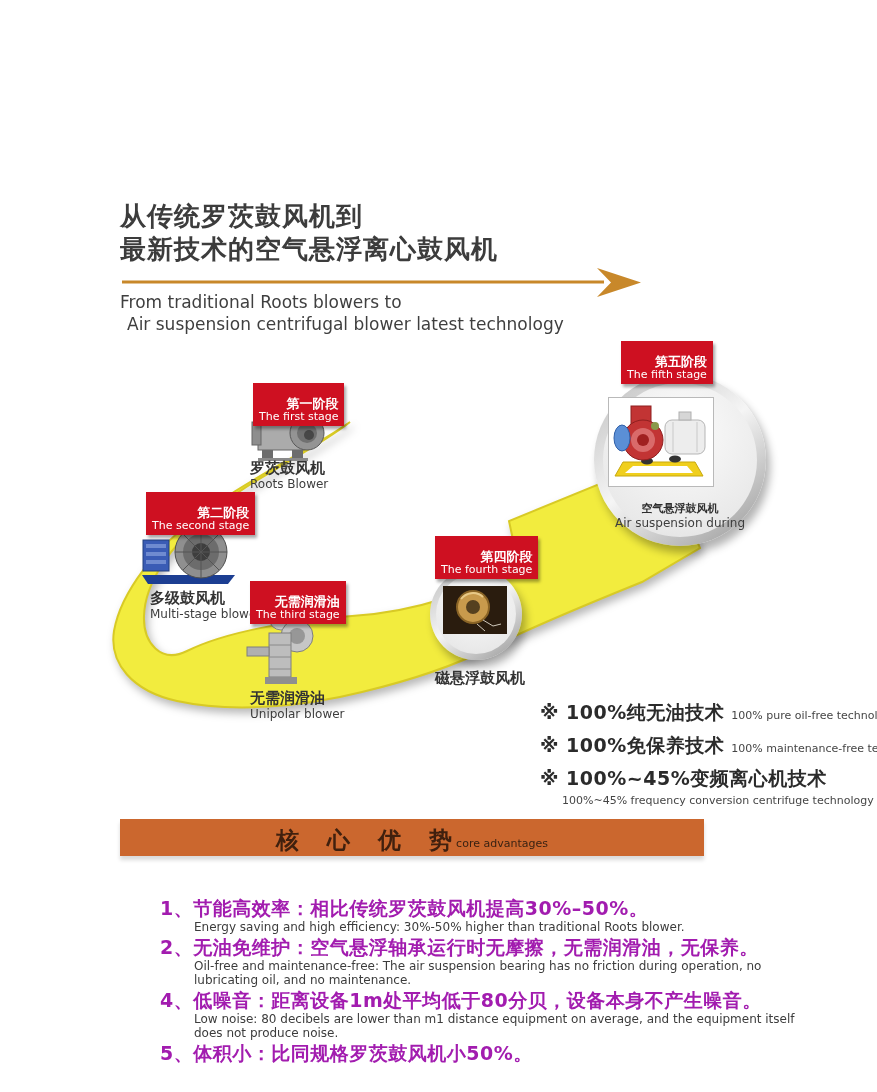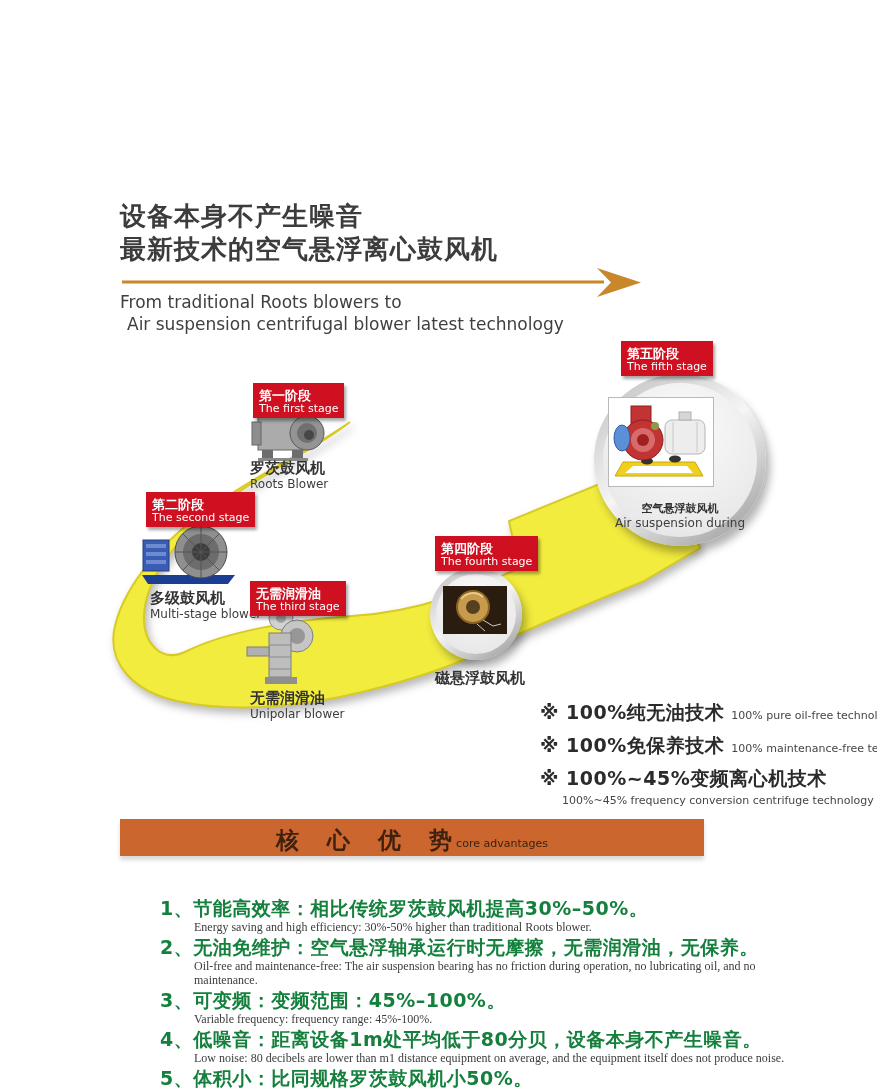--- a/index.html
+++ b/index.html
@@ -21,22 +21,22 @@
   .title-en{position:absolute;left:120px;top:291px;font-size:17px;line-height:22px;color:#3f3f3f;}
   .title-en .l2{margin-left:7px;}
 
   
   .bg-svg{position:absolute;left:0;top:0;width:877px;height:1092px;z-index:1;}
   .swoosh{fill:var(--band-yellow);stroke:var(--band-edge);stroke-width:2;filter:drop-shadow(3px 5px 4px rgba(0,0,0,0.28));}
   .title-arrow-line{stroke:var(--accent-orange);stroke-width:3;}
   .title-arrow-head{fill:var(--accent-orange);}
 
   
-  .badge{position:absolute;z-index:5;background:var(--badge-red);color:#fff;text-align:left;
-         padding:6px 6px 3px;box-shadow:2px 3px 3px rgba(0,0,0,0.35);}
+  .badge{position:absolute;z-index:5;background:var(--badge-red);color:#fff;text-align:right;
+         padding:14px 6px 3px;box-shadow:2px 3px 3px rgba(0,0,0,0.35);}
   .badge .bzh{font-size:13px;font-weight:bold;line-height:14px;display:block;}
   .badge .ben{font-size:11px;line-height:12px;display:block;}
   #badge1{left:253px;top:383px;}
   #badge2{left:146px;top:492px;}
   #badge3{left:250px;top:581px;}
   #badge4{left:435px;top:536px;}
   #badge5{left:621px;top:341px;}
 
   
   .machine{position:absolute;z-index:4;}
@@ -79,22 +79,22 @@
   
   .banner{position:absolute;left:120px;top:819px;width:584px;height:37px;z-index:5;
           background:var(--banner-orange);display:flex;align-items:flex-end;justify-content:center;
           box-shadow:0 4px 4px rgba(0,0,0,0.15);}
   .banner .btzh{font-size:23px;font-weight:bold;color:var(--banner-text);letter-spacing:10px;}
   .banner .bten{font-size:11px;color:#3a2212;margin-left:-6px;align-self:flex-end;padding-bottom:6px;}
 
   
   .advantages{position:absolute;left:160px;top:897px;width:640px;z-index:5;}
   .adv-item{margin-bottom:2px;}
-  .adv-item .azh{display:block;font-size:19px;line-height:23px;color:#15803d;font-weight:bold;letter-spacing:0.5px;}
-  .adv-item .aen{display:block;font-size:12px;line-height:14px;color:#3c3c3c;margin-left:34px;font-family:Liberation Serif, serif;}
+  .adv-item .azh{display:block;font-size:19px;line-height:23px;color:#a21caf;font-weight:bold;letter-spacing:0.5px;}
+  .adv-item .aen{display:block;font-size:12px;line-height:14px;color:#3c3c3c;margin-left:34px;}
 </style>
 </head>
 <body>
 
 <div class="page">
 
   <svg class="bg-svg" viewBox="0 0 877 1092" xmlns="http://www.w3.org/2000/svg">
 
     <g>
       <line class="title-arrow-line" x1="122" y1="282" x2="604" y2="282"></line>
@@ -114,21 +114,21 @@
       L 509 521
       L 519 568
       C 472 590, 420 612, 352 616
       C 292 620, 225 632, 187 651
       C 161 664, 143 643, 144 616
       C 145 582, 171 546, 206 516
       C 247 481, 312 452, 350 422
       Z"></path>
   </svg>
 
-  <div class="title-zh"><span>设备本身不产生噪音</span><br><span>最新技术的空气悬浮离心鼓风机</span></div>
+  <div class="title-zh"><span>从传统罗茨鼓风机到</span><br><span>最新技术的空气悬浮离心鼓风机</span></div>
   <div class="title-en"><span>From traditional Roots blowers to</span><br><span class="l2">Air suspension centrifugal blower latest technology</span></div>
 
   <div class="badge" id="badge1">
     <span class="bzh">第一阶段</span>
     <span class="ben">The first stage</span>
   </div>
   <svg class="machine" id="machine1" width="82" height="56" viewBox="0 0 82 56">
     <rect x="20" y="3" width="16" height="9" fill="#9a9a9a" stroke="#6a6a6a"></rect>
     <rect x="8" y="10" width="46" height="34" fill="#ababab" stroke="#666"></rect>
     <rect x="2" y="16" width="9" height="23" fill="#8e8e8e" stroke="#666"></rect>
@@ -258,24 +258,20 @@
   <div class="advantages">
     <div class="adv-item">
       <span class="azh">1、节能高效率：相比传统罗茨鼓风机提高30%–50%。</span>
       <span class="aen">Energy saving and high efficiency: 30%-50% higher than traditional Roots blower.</span>
     </div>
     <div class="adv-item">
       <span class="azh">2、无油免维护：空气悬浮轴承运行时无摩擦，无需润滑油，无保养。</span>
       <span class="aen">Oil-free and maintenance-free: The air suspension bearing has no friction during operation, no lubricating oil, and no maintenance.</span>
     </div>
     <div class="adv-item">
-      <span class="azh">3、可变频：变频范围：45%–100%。</span>
-      <span class="aen">Variable frequency: frequency range: 45%-100%.</span>
-    </div>
-    <div class="adv-item">
       <span class="azh">4、低噪音：距离设备1m处平均低于80分贝，设备本身不产生噪音。</span>
       <span class="aen">Low noise: 80 decibels are lower than m1 distance equipment on average, and the equipment itself does not produce noise.</span>
     </div>
     <div class="adv-item">
       <span class="azh">5、体积小：比同规格罗茨鼓风机小50%。</span>
 
     </div>
   </div>
 
 </div>

